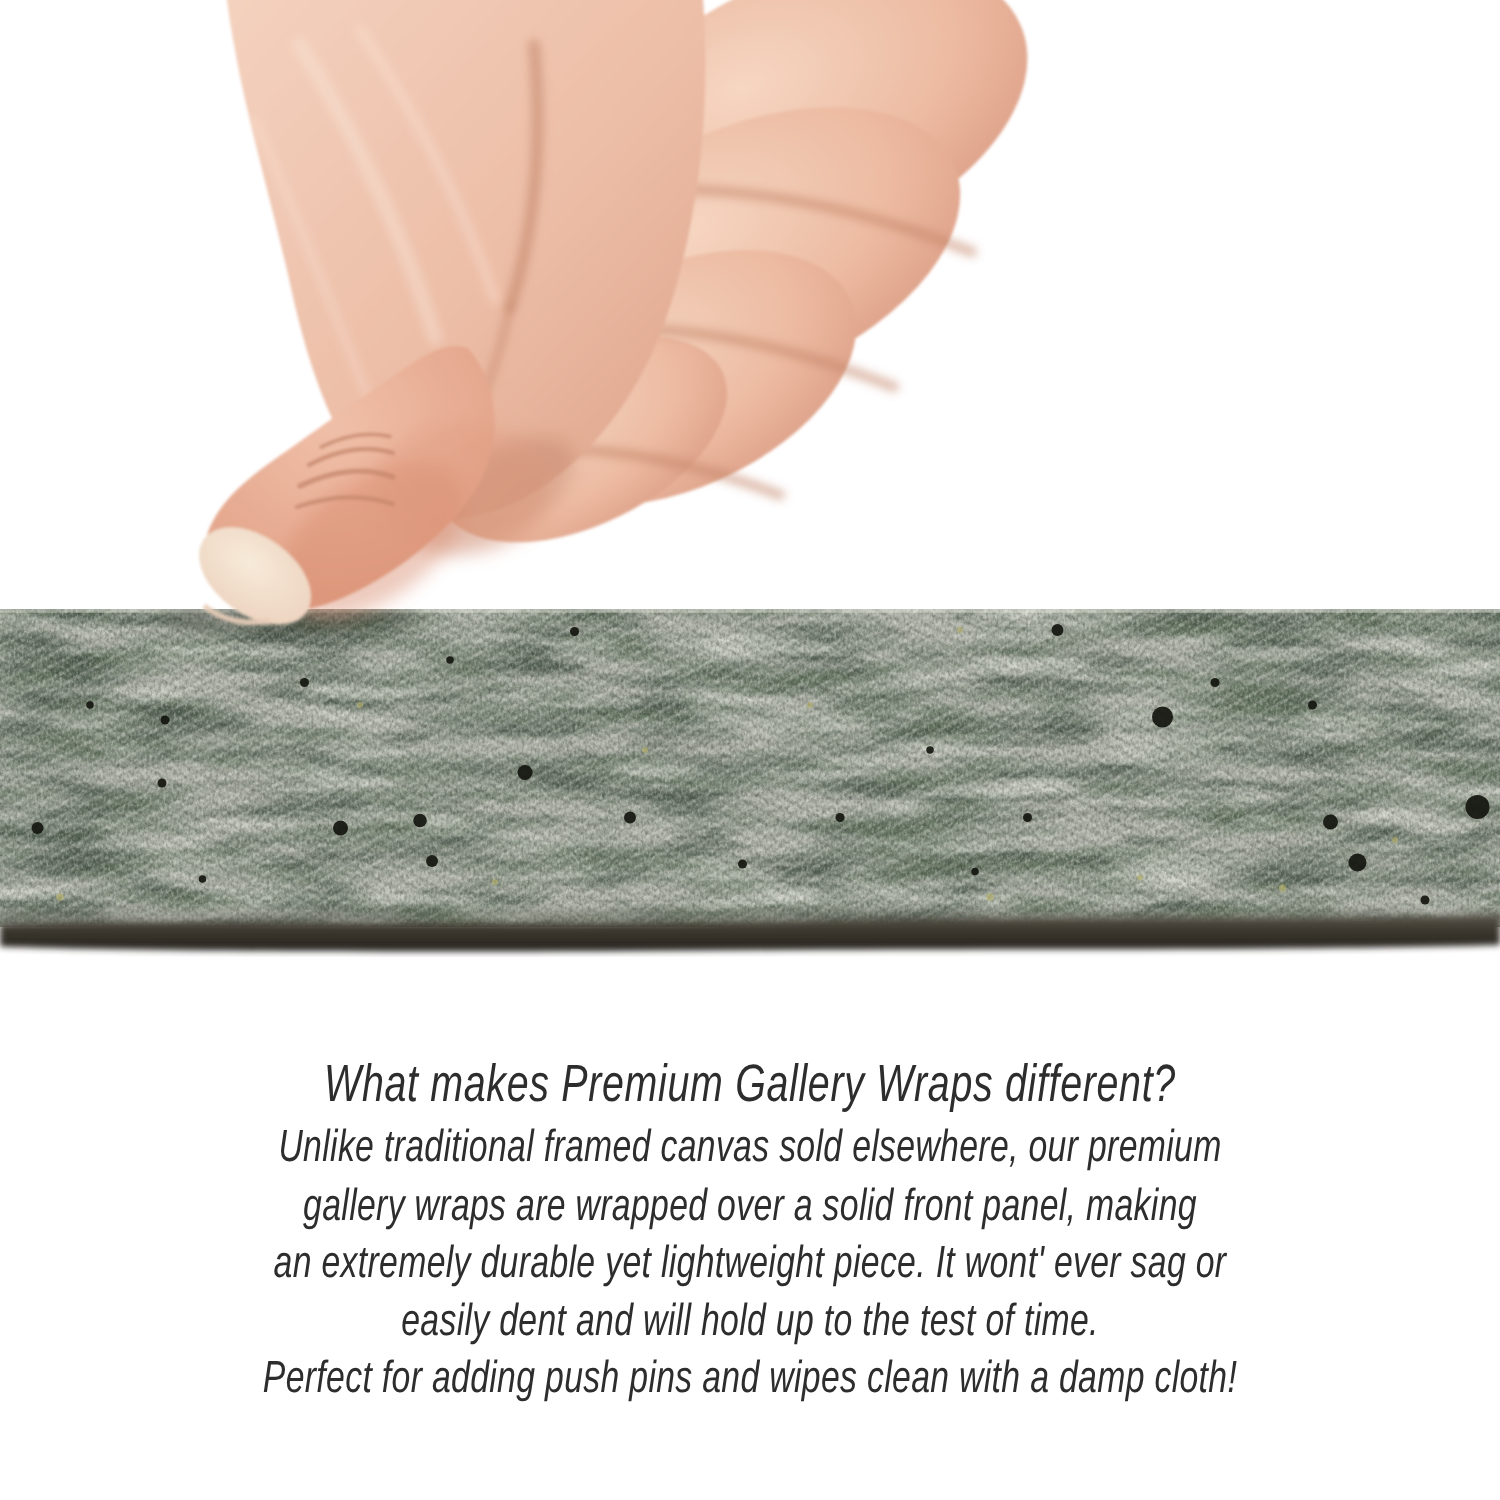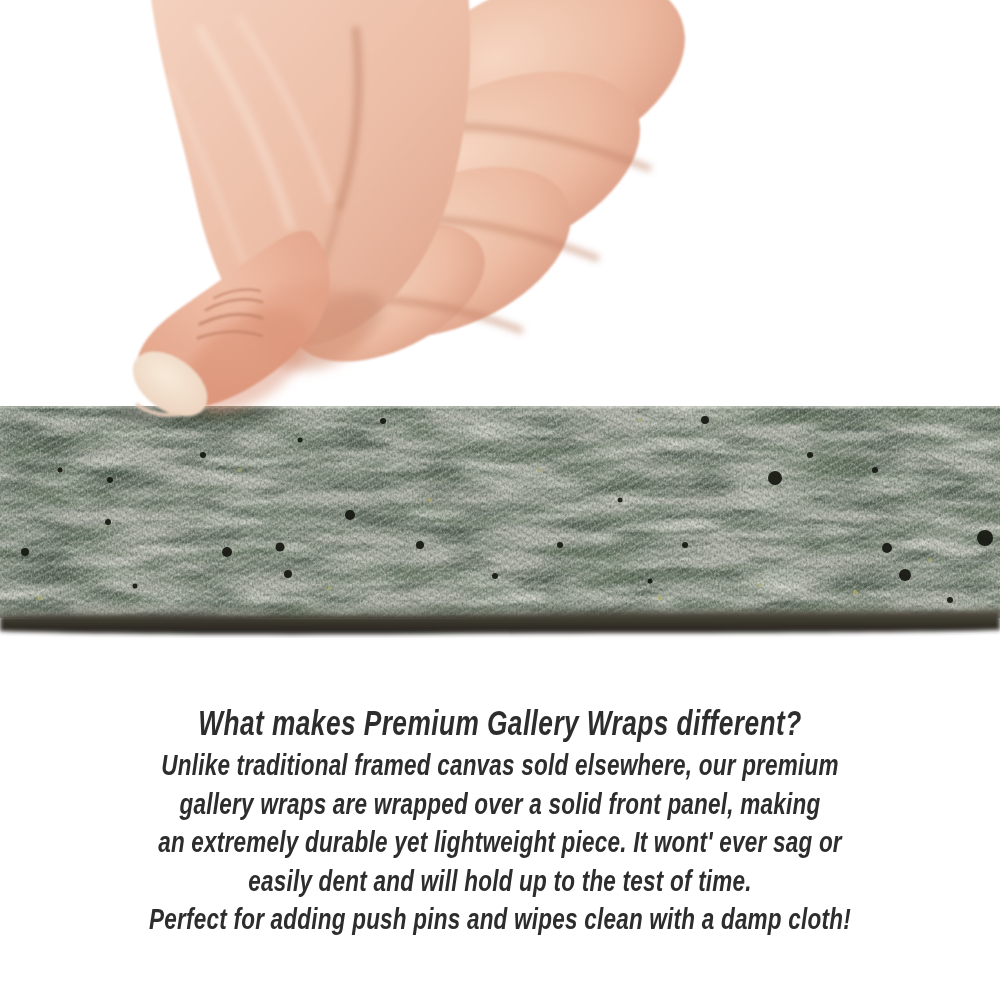--- a/index.html
+++ b/index.html
@@ -1,20 +1,19 @@
 <!DOCTYPE html>
 <html><head>
 <meta charset="utf-8">
 <style>
   html,body{margin:0;padding:0;background:#ffffff;}
   .stage{
     position:relative;width:1000px;height:1000px;margin:0 auto;
     background:#ffffff;overflow:hidden;
     font-family:"Liberation Sans",sans-serif;
-    font-weight:bold;
   }
   .strip-layer{position:absolute;left:0;top:406px;width:1000px;height:232px;z-index:1;}
   .photo-layer{position:absolute;left:0;top:0;width:1000px;height:442px;z-index:2;}
   .caption{
     position:absolute;left:0;top:699px;width:1000px;z-index:3;
     text-align:center;color:#2d2d2d;font-style:italic;
     transform:scaleX(.75);transform-origin:50% 0;
   }
   .cap-title{font-size:35px;line-height:47px;letter-spacing:.6px;}
   .cap-line{font-size:30px;line-height:38.5px;letter-spacing:.3px;}

